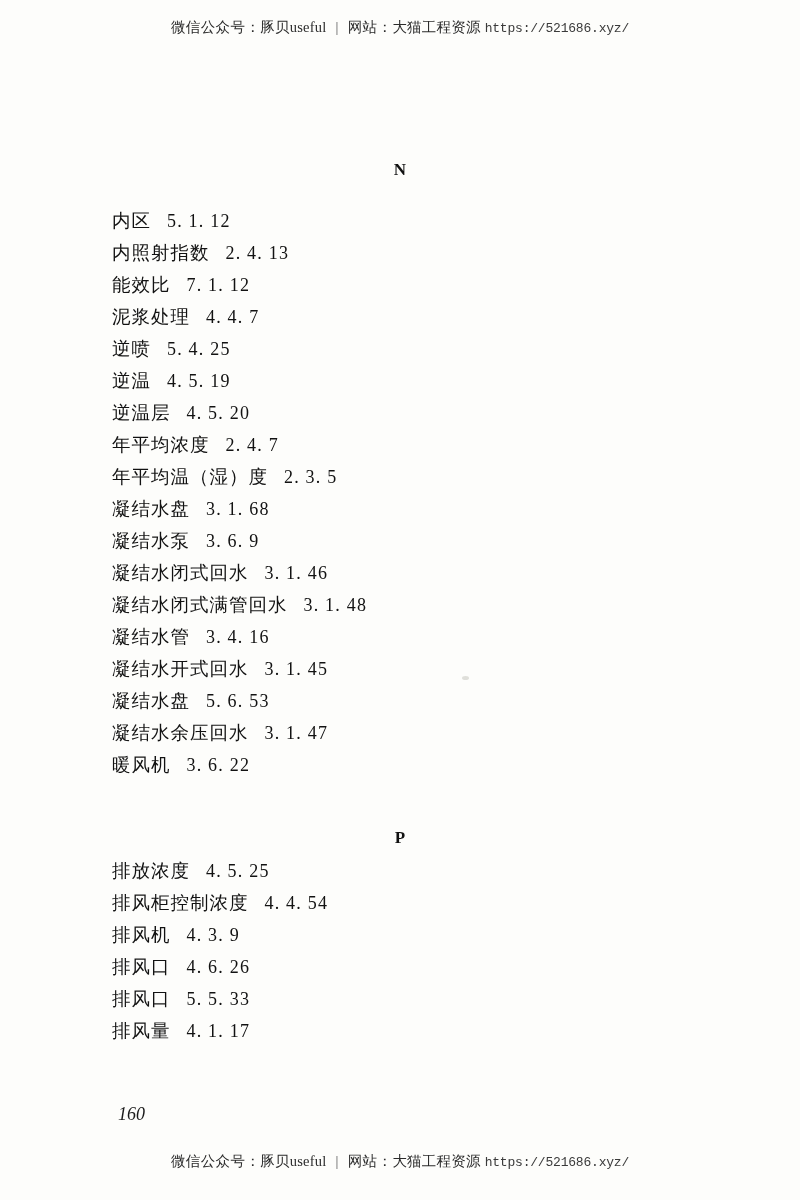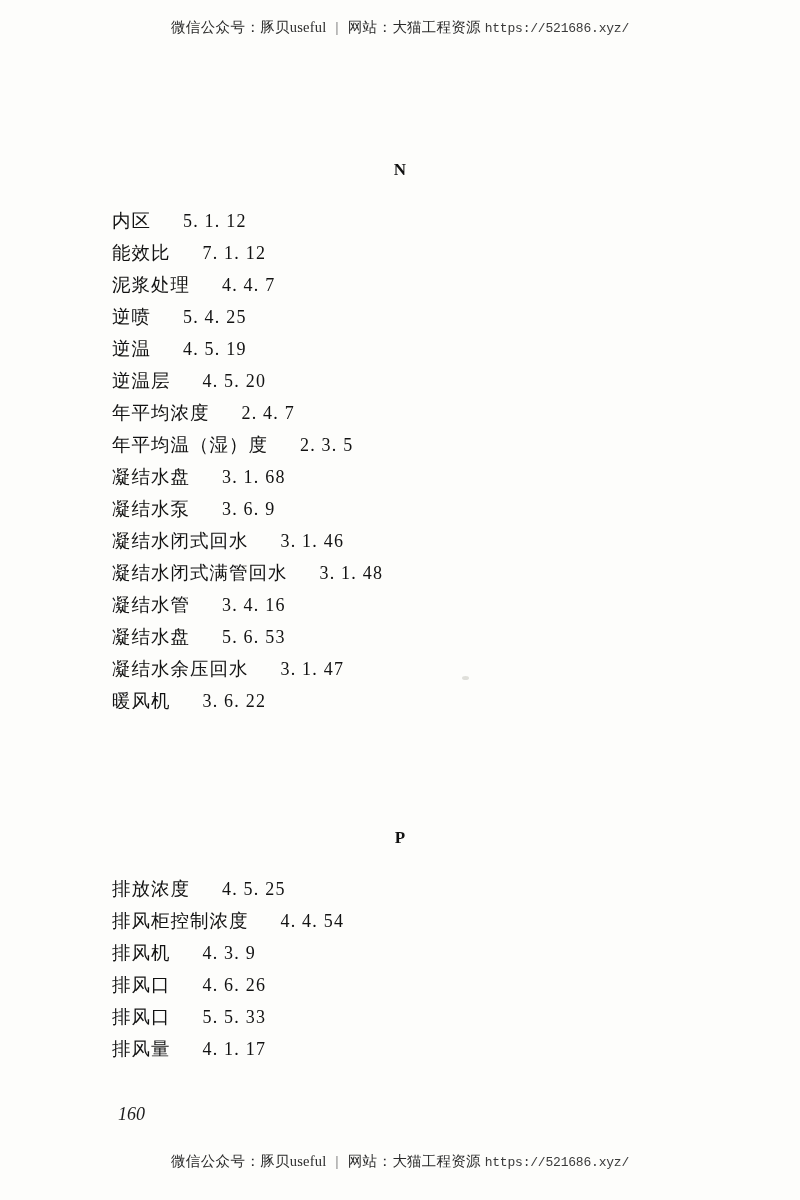--- a/index.html
+++ b/index.html
@@ -82,21 +82,21 @@
   .entry .term {
     font-family: "DejaVu Sans", sans-serif;
     font-size: 18.5px;
     letter-spacing: 1px;
   }
 
   .entry .num {
     font-family: "Liberation Serif", serif;
     font-size: 18px;
     letter-spacing: 1.2px;
-    margin-left: 32px;
+    margin-left: 16px;
   }
 
   .page-number {
     position: absolute;
     left: 118px;
     top: 1104px;
     font-family: "Liberation Serif", serif;
     font-style: italic;
     font-size: 18px;
     color: #1a1a1a;
@@ -109,47 +109,49 @@
     width: 7px;
     height: 4px;
     background: #d9d9d4;
     border-radius: 50%;
     opacity: 0.85;
   }
 
   #sectionN { top: 160px; position: absolute; width: 800px; }
   #blockN { position: absolute; top: 205px; width: 800px; }
   #sectionP { position: absolute; top: 828px; width: 800px; }
-  #blockP { position: absolute; top: 873px; width: 796px; }
+  #blockP { position: absolute; top: 855px; width: 796px; }
 </style>
 </head>
 <body>
 
 <div class="page">
 
   <div class="watermark top">
     <span class="wm-seg wm-label">微信公众号：</span><span class="wm-seg wm-name">豚贝useful</span><span class="wm-sep">|</span><span class="wm-seg wm-label">网站：</span><span class="wm-seg wm-name">大猫工程资源</span> <span class="wm-url">https://521686.xyz/</span>
   </div>
 
   <div id="sectionN" class="section-letter">N</div>
 
   <ul id="blockN" class="entries">
     <li class="entry"><span class="term">内区</span><span class="num">5. 1. 12</span></li>
+    <li class="entry"><span class="term">内照射指数</span><span class="num">2. 4. 13</span></li>
     <li class="entry"><span class="term">能效比</span><span class="num">7. 1. 12</span></li>
     <li class="entry"><span class="term">泥浆处理</span><span class="num">4. 4. 7</span></li>
     <li class="entry"><span class="term">逆喷</span><span class="num">5. 4. 25</span></li>
     <li class="entry"><span class="term">逆温</span><span class="num">4. 5. 19</span></li>
     <li class="entry"><span class="term">逆温层</span><span class="num">4. 5. 20</span></li>
     <li class="entry"><span class="term">年平均浓度</span><span class="num">2. 4. 7</span></li>
     <li class="entry"><span class="term">年平均温（湿）度</span><span class="num">2. 3. 5</span></li>
     <li class="entry"><span class="term">凝结水盘</span><span class="num">3. 1. 68</span></li>
     <li class="entry"><span class="term">凝结水泵</span><span class="num">3. 6. 9</span></li>
     <li class="entry"><span class="term">凝结水闭式回水</span><span class="num">3. 1. 46</span></li>
     <li class="entry"><span class="term">凝结水闭式满管回水</span><span class="num">3. 1. 48</span></li>
     <li class="entry"><span class="term">凝结水管</span><span class="num">3. 4. 16</span></li>
+    <li class="entry"><span class="term">凝结水开式回水</span><span class="num">3. 1. 45</span></li>
     <li class="entry"><span class="term">凝结水盘</span><span class="num">5. 6. 53</span></li>
     <li class="entry"><span class="term">凝结水余压回水</span><span class="num">3. 1. 47</span></li>
     <li class="entry"><span class="term">暖风机</span><span class="num">3. 6. 22</span></li>
   </ul>
 
   <div id="sectionP" class="section-letter">P</div>
 
   <ul id="blockP" class="entries">
     <li class="entry"><span class="term">排放浓度</span><span class="num">4. 5. 25</span></li>
     <li class="entry"><span class="term">排风柜控制浓度</span><span class="num">4. 4. 54</span></li>

